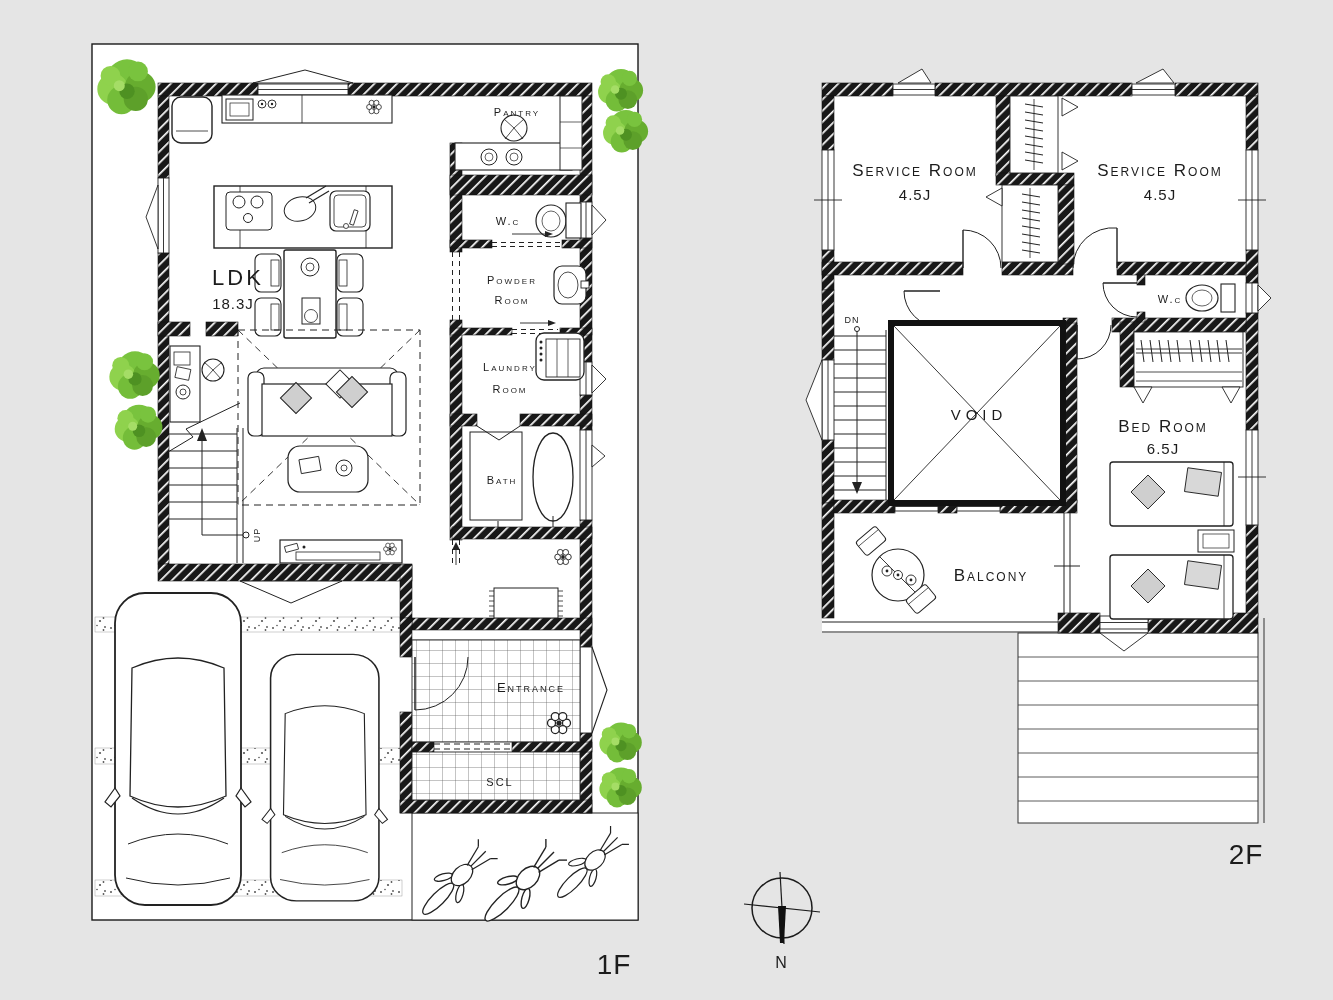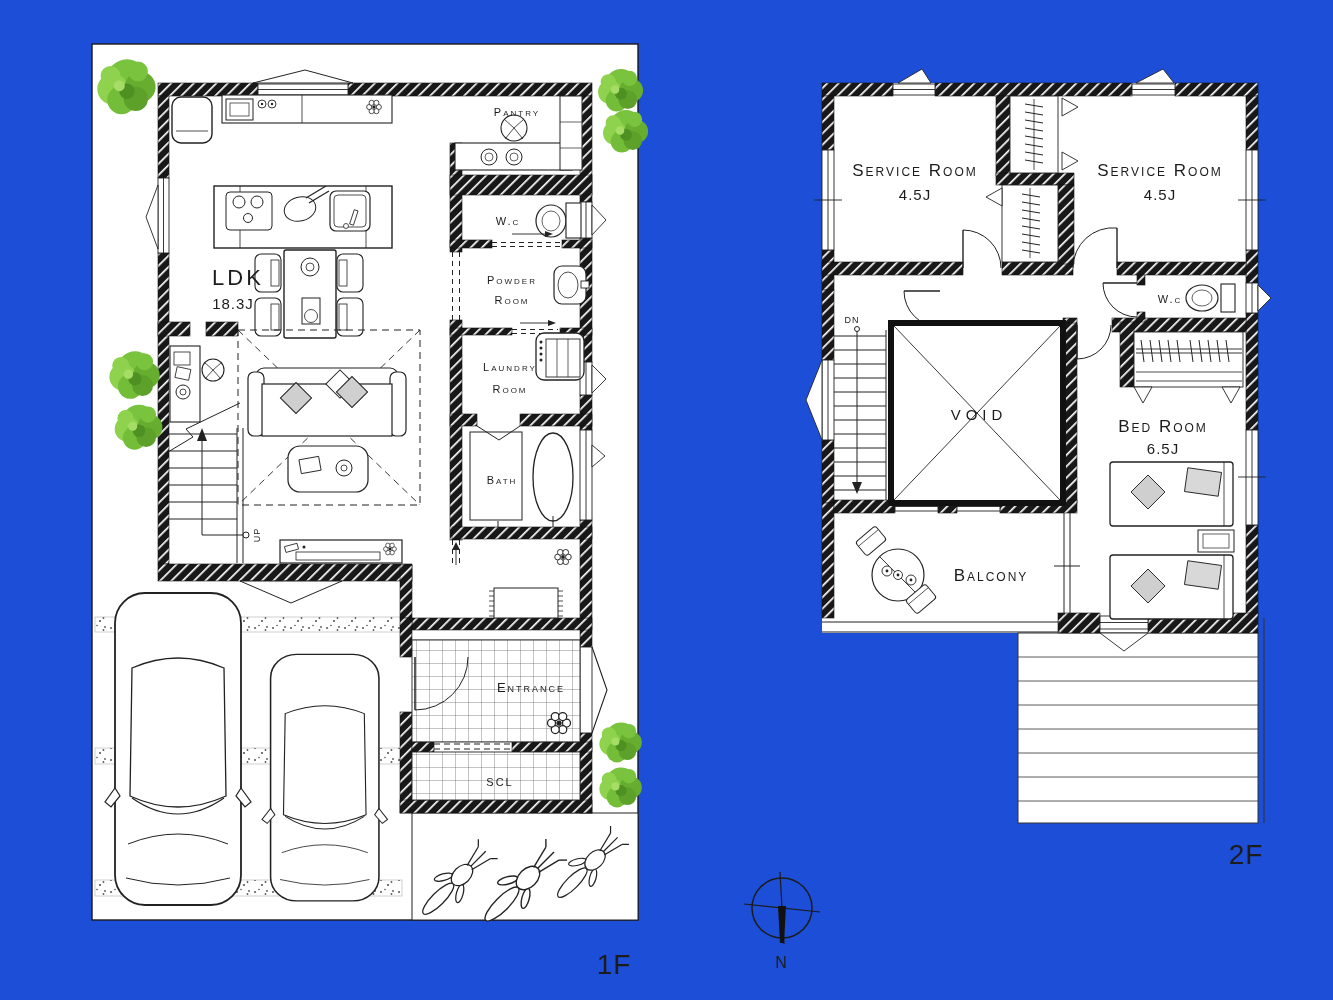--- a/index.html
+++ b/index.html
@@ -1,16 +1,16 @@
 <!DOCTYPE html>
 <html><head>
 <meta charset="utf-8">
 <style>
   html,body{margin:0;padding:0;background:#ffffff;}
-  .canvas{position:relative;width:1333px;height:1000px;background:#1d4ed8;overflow:hidden;
+  .canvas{position:relative;width:1333px;height:1000px;background:#e5e5e5;overflow:hidden;
           font-family:"Liberation Sans",sans-serif;}
   svg text{font-family:"Liberation Sans",sans-serif;fill:#1c1c1c;font-variant:small-caps;}
   .t-room{font-size:13px;letter-spacing:2px;}
   .t-small{font-size:11px;letter-spacing:2px;}
   .t-ldk{font-size:22px;letter-spacing:3px;}
   .t-size{font-size:15px;letter-spacing:1px;}
   .t-big{font-size:17px;letter-spacing:2px;}
   .t-void{font-size:15px;letter-spacing:5px;}
   .t-floor{font-size:28px;letter-spacing:1px;}
   .t-tiny{font-size:9px;letter-spacing:1px;}

